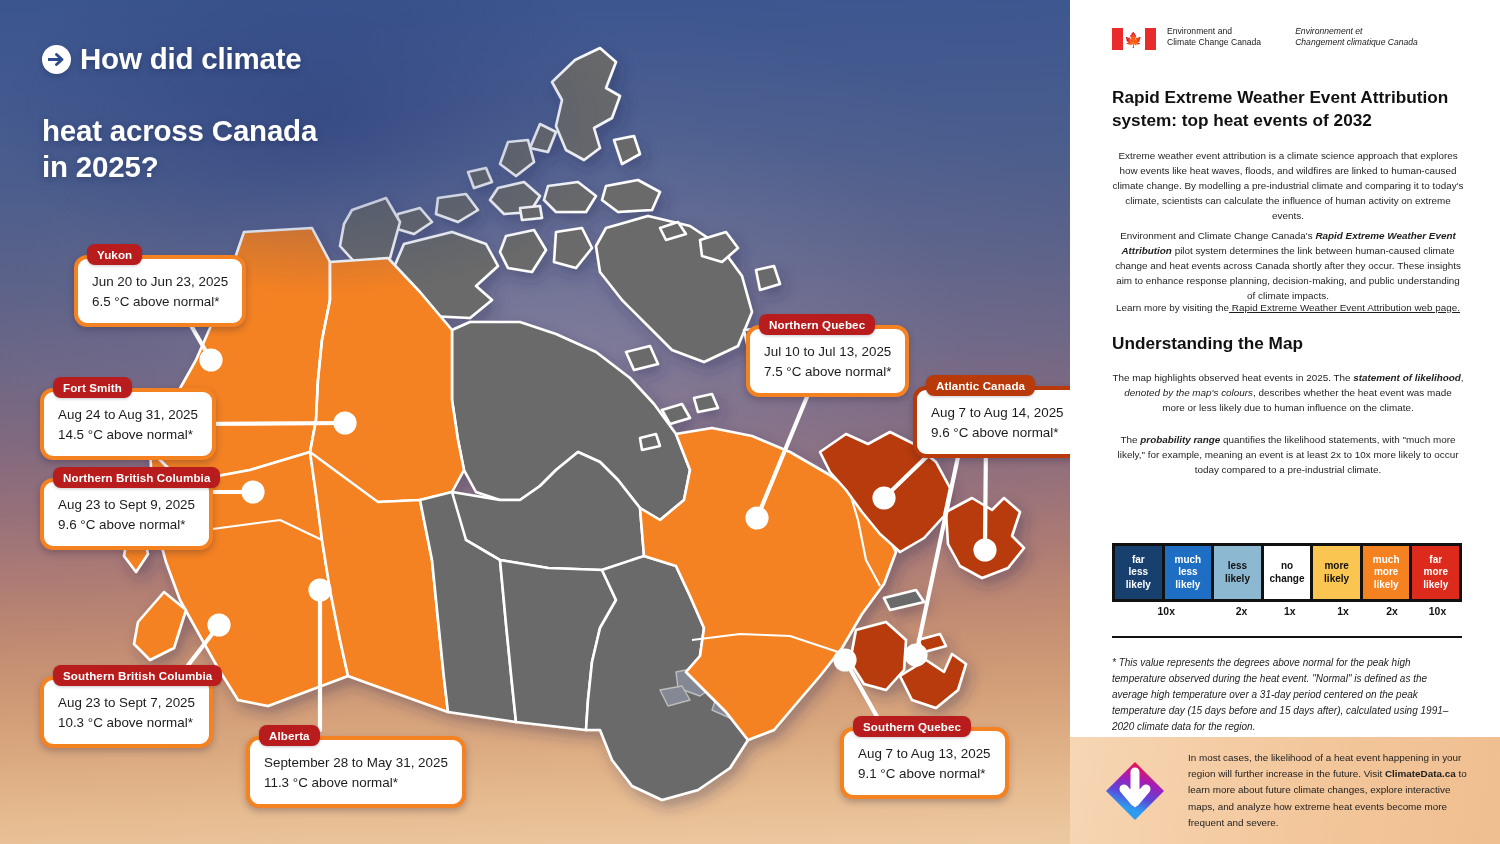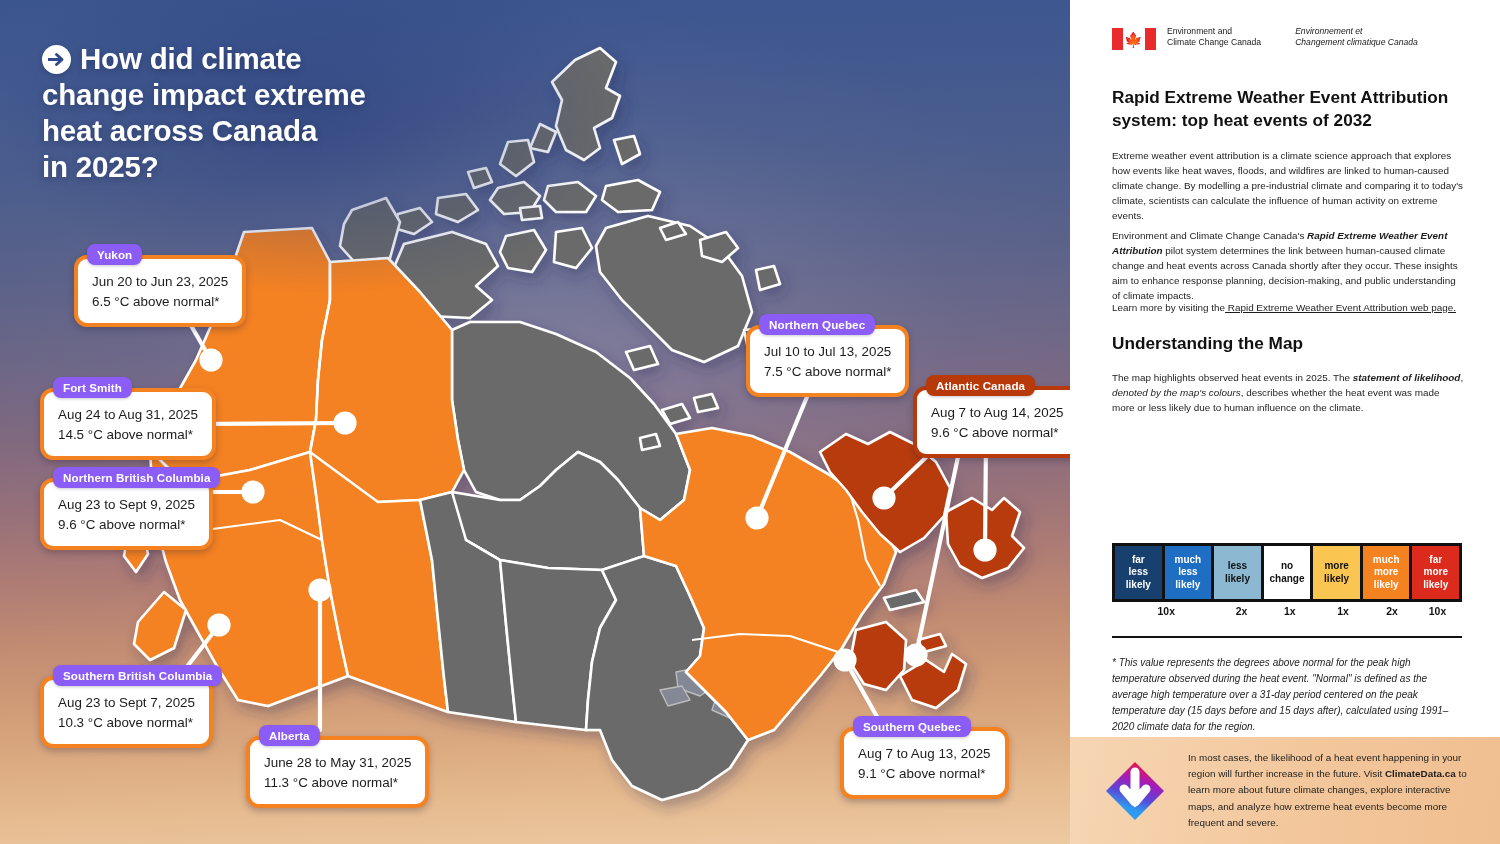--- a/index.html
+++ b/index.html
@@ -60,21 +60,21 @@
     position:absolute; z-index:14;
     background:#ffffff;
     border:4px solid #F58220;
     border-radius:13px;
     padding:13px 14px 11px 14px;
     box-shadow:0 3px 7px rgba(40,30,60,0.30);
   }
   .callout.rust{ border-color:#B83A0A; }
   .callout .tab{
     position:absolute; top:-15px; left:9px;
-    background:#8b5cf6; color:#fff;
+    background:#b91c1c; color:#fff;
     font-size:11.6px; font-weight:bold; letter-spacing:0.1px;
     padding:4px 10px 4px 10px; border-radius:8px;
     white-space:nowrap;
     box-shadow:0 1px 3px rgba(40,30,60,0.25);
   }
   .callout.rust .tab{ background:#B83A0A; }
   .callout .line1, .callout .line2{
     font-size:13.4px; color:#1c1c1c; line-height:1.5; white-space:nowrap;
   }
 
@@ -97,21 +97,21 @@
 
   #right-panel h2{
     position:absolute; left:42px; width:352px;
     font-size:17.2px; font-weight:bold; line-height:1.32; color:#111;
   }
   #h-title{ top:86px; }
   #h-map{ top:332px; font-size:16.4px; }
 
   .para{
     position:absolute; left:42px; width:352px;
-    font-size:9.9px; line-height:1.52; color:#1d1d1d;
+    font-size:9.9px; line-height:1.52; color:#1d1d1d;text-align:center;
   }
   .para b{ font-weight:bold; font-style:italic; }
   .para i{ font-style:italic; }
   .para a{ color:#1d1d1d; text-decoration:underline; }
 
   #legend-title{
     position:absolute; left:42px; top:498px; width:352px; text-align:center;
     font-size:11.1px; font-weight:bold; line-height:1.4; color:#111;
   }
 
@@ -274,21 +274,21 @@
   </svg>
 
   <div id="title-block">
     <h1>
       <span class="arrow-badge">
         <svg width="17" height="15" viewBox="0 0 17 15">
           <path d="M0,7.5 L12,7.5" stroke="#2f4a8a" stroke-width="3" stroke-linecap="round"></path>
           <path d="M8.5,2.5 L14,7.5 L8.5,12.5" fill="none" stroke="#2f4a8a" stroke-width="3" stroke-linecap="round" stroke-linejoin="round"></path>
         </svg>
       </span><span>How did climate</span><br>
-      <span>change impact extreme</span><br>
+      <br>
       <span>heat across Canada</span><br>
       <span>in 2025?</span>
     </h1>
   </div>
 
   <div id="callouts-layer">
       <div class="callout" style="left: 74px; top: 255px;">
         <div class="tab">Yukon</div>
         <div class="line1">Jun 20 to Jun 23, 2025</div>
         <div class="line2">6.5 °C above normal*</div>
@@ -303,21 +303,21 @@
         <div class="line1">Aug 23 to Sept 9, 2025</div>
         <div class="line2">9.6 °C above normal*</div>
       </div>
       <div class="callout" style="left: 40px; top: 676px;">
         <div class="tab">Southern British Columbia</div>
         <div class="line1">Aug 23 to Sept 7, 2025</div>
         <div class="line2">10.3 °C above normal*</div>
       </div>
       <div class="callout" style="left: 246px; top: 736px;">
         <div class="tab">Alberta</div>
-        <div class="line1">June 28 to May 31, 2025</div>
+        <div class="line1">September 28 to May 31, 2025</div>
         <div class="line2">11.3 °C above normal*</div>
       </div>
       <div class="callout" style="left: 746px; top: 325px;">
         <div class="tab">Northern Quebec</div>
         <div class="line1">Jul 10 to Jul 13, 2025</div>
         <div class="line2">7.5 °C above normal*</div>
       </div>
       <div class="callout rust" style="left: 913px; top: 386px;">
         <div class="tab">Atlantic Canada</div>
         <div class="line1">Aug 7 to Aug 14, 2025</div>
@@ -360,20 +360,23 @@
   <div class="para" style="top:300px;">
     <span>Learn more by visiting the</span><a href="#"> Rapid Extreme Weather Event Attribution web page.</a>
   </div>
 
   <h2 id="h-map">Understanding the Map</h2>
 
   <div class="para" style="top:370px;">
     <span>The map highlights observed heat events in 2025. The </span><b>statement of likelihood</b><span>, </span><i>denoted by the map's colours</i><span>, describes whether the heat event was made more or less likely due to human influence on the climate.</span>
   </div>
 
+  <div class="para" style="top:432px;">
+    <span>The </span><b>probability range</b><span> quantifies the likelihood statements, with "much more likely," for example, meaning an event is at least 2x to 10x more likely to occur today compared to a pre-industrial climate.</span>
+  </div>
 
 
   <div id="legend-bar">
       <div class="swatch" style="background: rgb(24, 64, 110); color: rgb(255, 255, 255);">
         <span>far</span>
         <span>less</span>
         <span>likely</span>
       </div>
       <div class="swatch" style="background: rgb(30, 111, 196); color: rgb(255, 255, 255);">
         <span>much</span>

